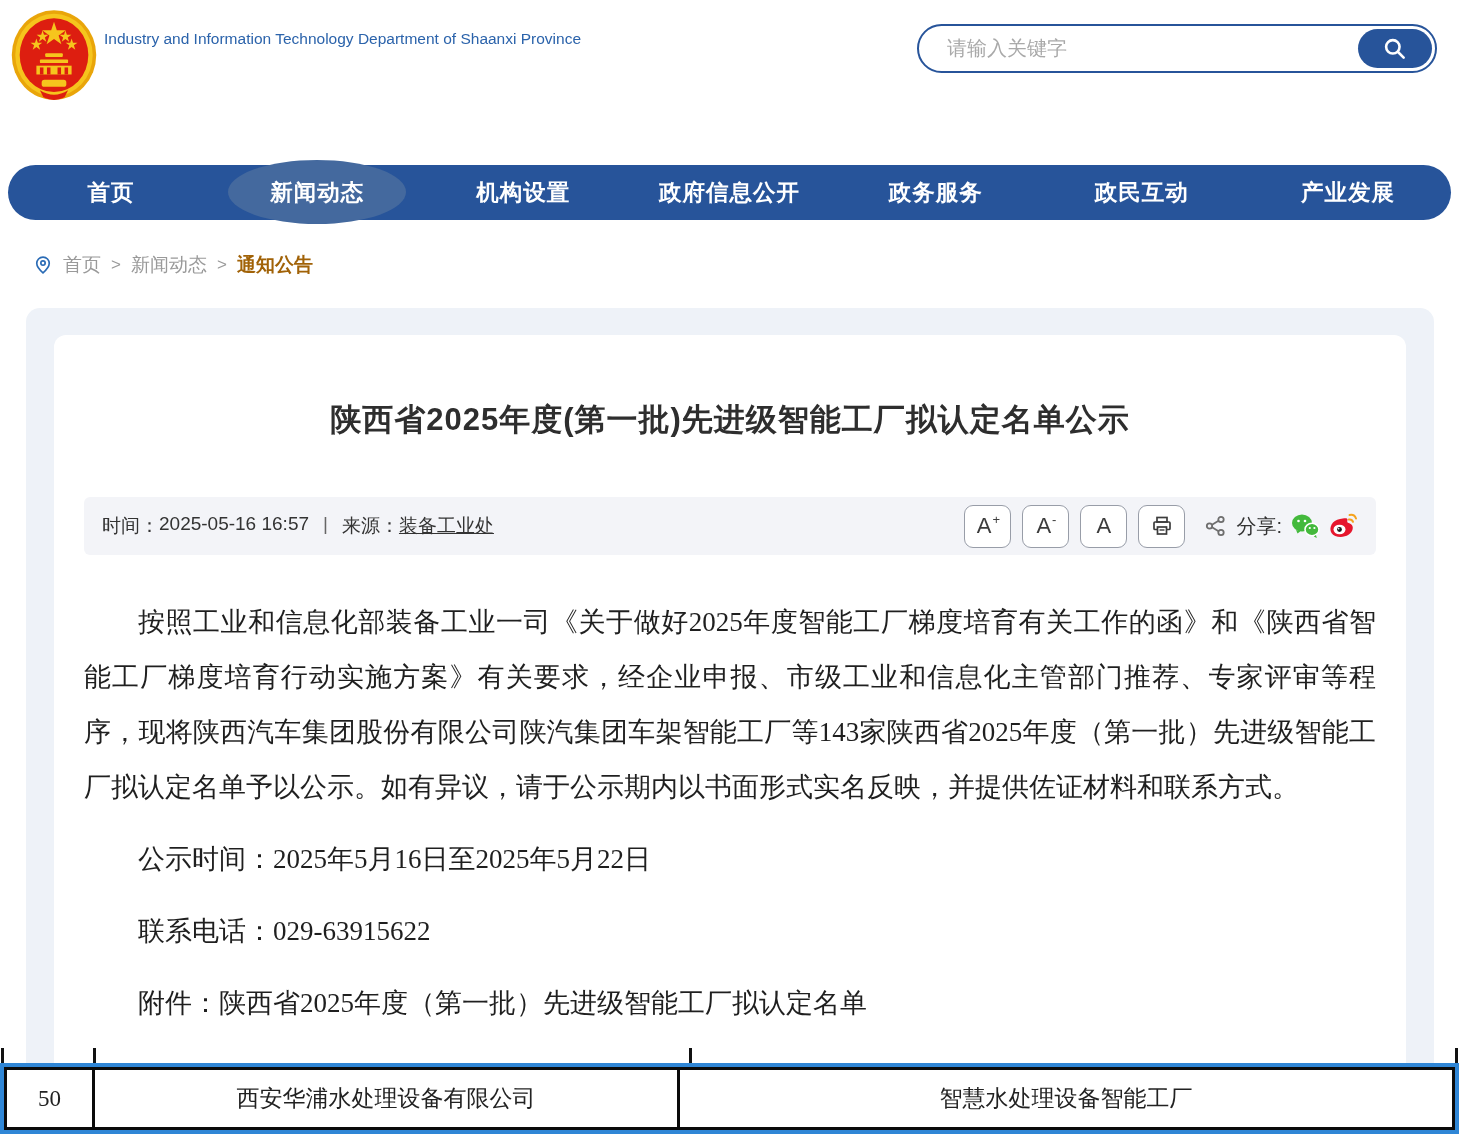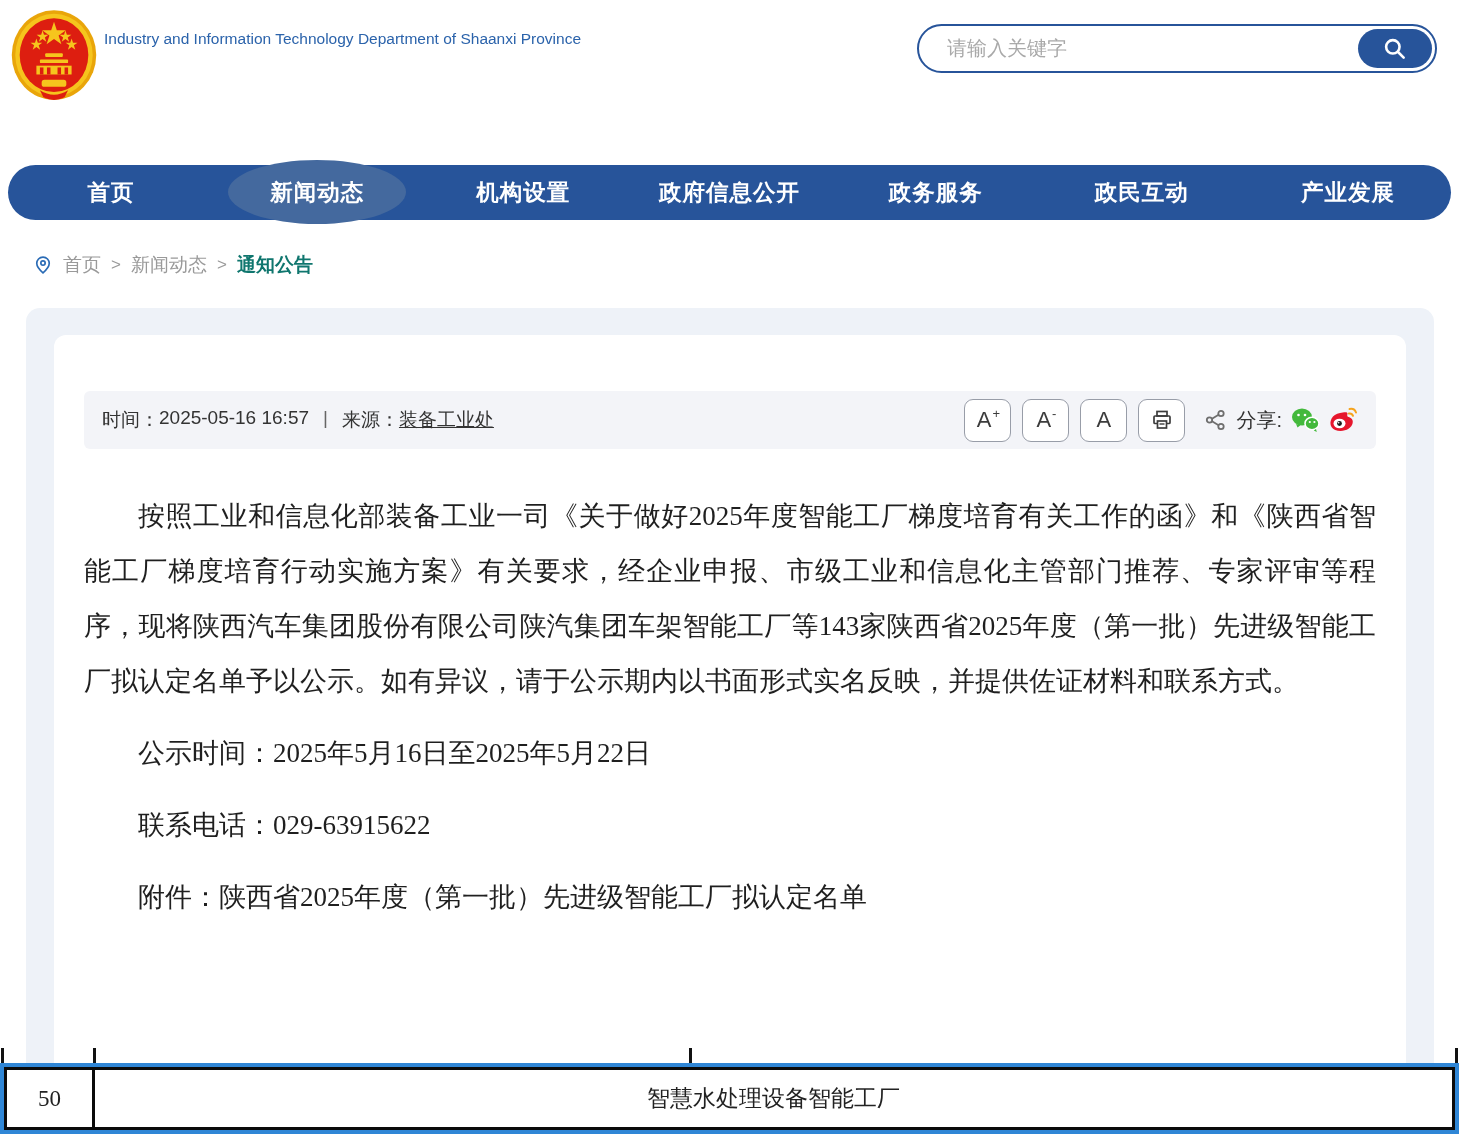--- a/index.html
+++ b/index.html
@@ -32,21 +32,21 @@
   .nav-item .halo { display:none; }
   .nav-item.active .halo { display:block; position:absolute; left:50%; top:-5px;
     transform:translateX(-50%); width:178px; height:64px; border-radius:50%; background:#44699e; }
   .nav-item .label { position:relative; z-index:1; letter-spacing:1px; }
 
   
   .breadcrumb { position:absolute; top:252px; left:33px; display:flex; align-items:center;
     gap:10px; font-size:19px; color:#9a9a9a; }
   .breadcrumb .sep { color:#9a9a9a; font-size:17px; }
   .breadcrumb .crumb { cursor:pointer; }
-  .breadcrumb .crumb.current { color:#0f766e; font-weight:bold; }
+  .breadcrumb .crumb.current { color:#a16207; font-weight:bold; }
 
   
   .panel { position:absolute; top:308px; left:26px; width:1408px; height:900px;
     background:#eef2f8; border-radius:14px; }
   .card { position:absolute; top:27px; left:28px; right:28px; height:880px;
     background:#fff; border-radius:12px; padding:0 30px; }
 
   .article-title { margin-top:64px; text-align:center; font-size:31px; font-weight:bold;
     color:#2e2e2e; letter-spacing:1px; }
 
@@ -154,20 +154,21 @@
   <span class="crumb">首页</span>
   <span class="sep">&gt;</span>
   <span class="crumb">新闻动态</span>
   <span class="sep">&gt;</span>
   <span class="crumb current">通知公告</span>
 </div>
 
 <div class="panel">
   <div class="card">
 
+    <h1 class="article-title">陕西省2025年度(第一批)先进级智能工厂拟认定名单公示</h1>
 
     <div class="meta-bar">
       <div class="meta-left">
         <span>时间：</span>
         <span>2025-05-16 16:57</span>
         <span class="divider">|</span>
         <span>来源：</span>
         <span class="source-value">装备工业处</span>
       </div>
       <div class="meta-right">
@@ -233,15 +234,16 @@
 </div>
 
 <div class="stub s1"></div>
 <div class="stub s2"></div>
 <div class="stub s3"></div>
 <div class="stub s4"></div>
 
 <div class="attach-row">
   <div class="attach-row-inner">
     <div class="attach-cell c1">50</div>
+    <div class="attach-cell c2">西安华浦水处理设备有限公司</div>
     <div class="attach-cell c3">智慧水处理设备智能工厂</div>
   </div>
 </div>
 
 </body></html>

